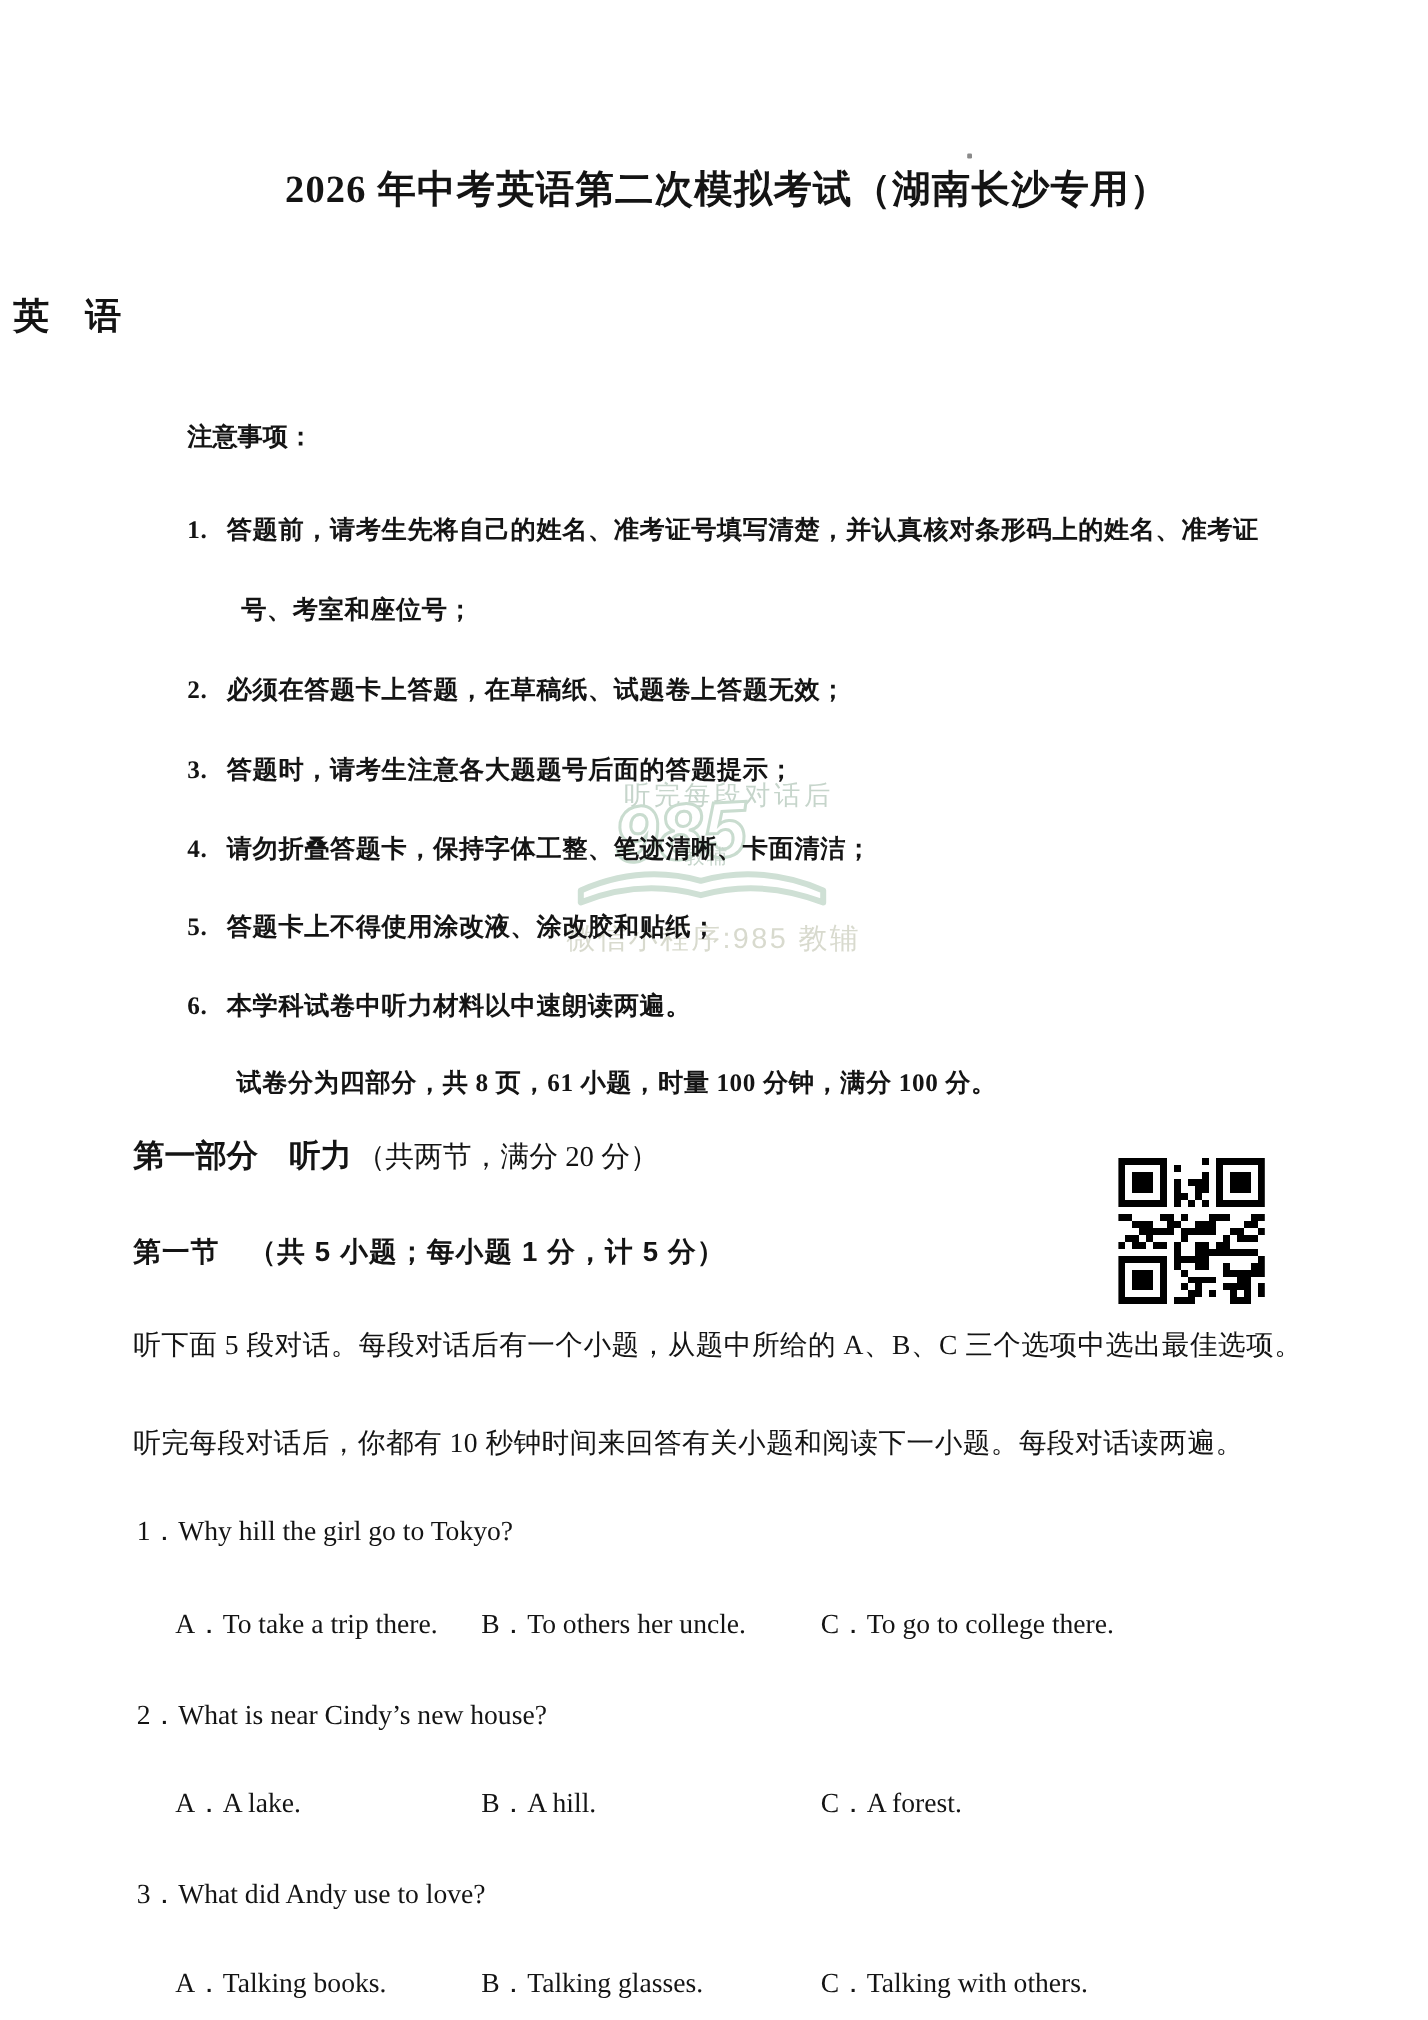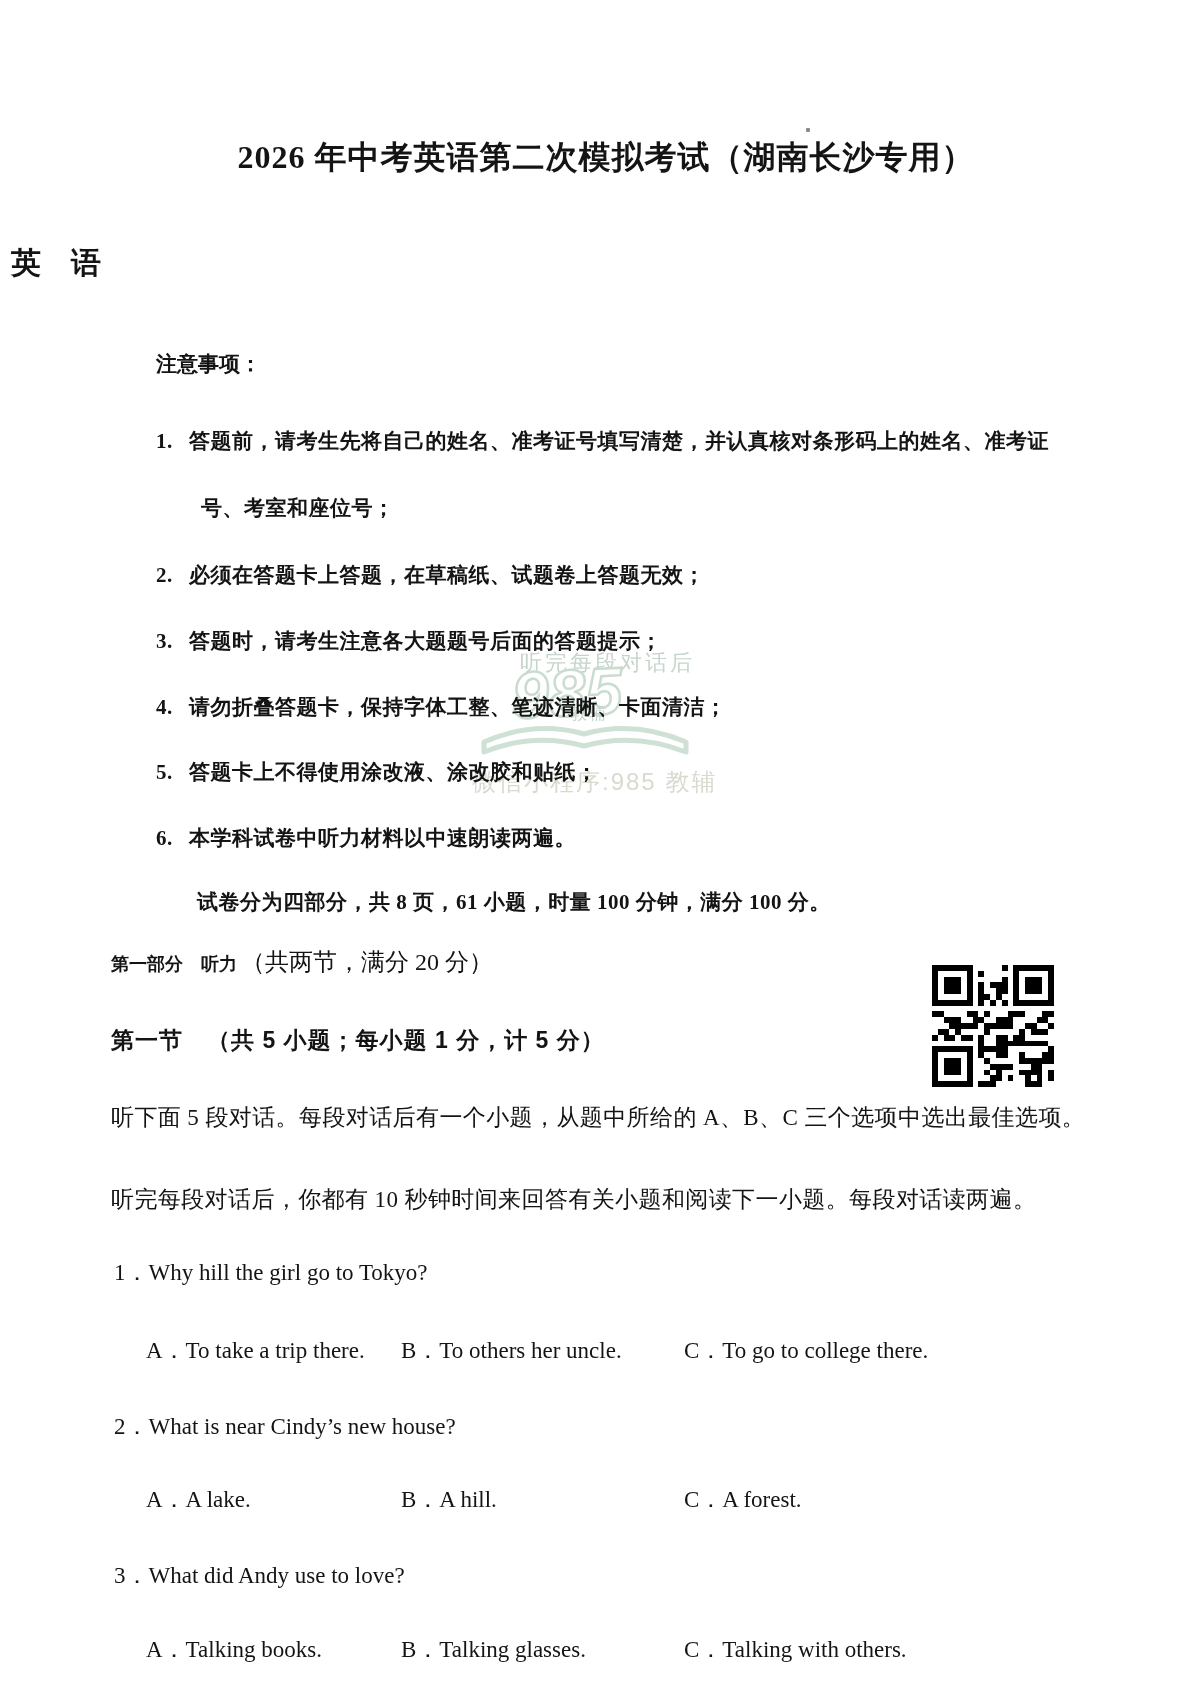--- a/index.html
+++ b/index.html
@@ -11,21 +11,21 @@
   .subtitle{left:0;top:199px;width:1190px;text-align:left;font-size:30px;font-weight:bold;}
   
   .notice-head{left:145px;top:265px;font-size:21px;font-weight:bold;
                font-family:"Liberation Sans","DejaVu Sans",sans-serif;}
   .nitem{left:145px;font-size:21px;font-weight:600;letter-spacing:0.5px;}
   .nitem .num{display:inline-block;width:33px;font-weight:600;}
   .ncont{left:190px;font-size:21px;font-weight:600;letter-spacing:0.5px;}
   .summary{left:186px;top:579px;font-size:21px;font-weight:600;letter-spacing:0.5px;}
   
   .part-head{left:100px;top:609px;}
-  .part-head .hb{font-size:18px;font-weight:bold;font-family:"Liberation Sans","DejaVu Sans",sans-serif;}
+  .part-head .hb{font-size:26px;font-weight:bold;font-family:"Liberation Sans","DejaVu Sans",sans-serif;}
   .part-head .hr{font-size:24px;font-weight:normal;margin-left:4px;}
   .sec1-head{left:100px;top:656px;font-size:23px;font-weight:bold;
              font-family:"Liberation Sans","DejaVu Sans",sans-serif;letter-spacing:1px;}
   
   .para{left:100px;width:1000px;font-size:23px;letter-spacing:0.4px;}
   
   .q{left:103px;font-size:23px;}
   .opts{left:135px;font-size:23px;}
   .opts .oa{display:inline-block;width:255px;}
   .opts .ob{display:inline-block;width:283px;}

